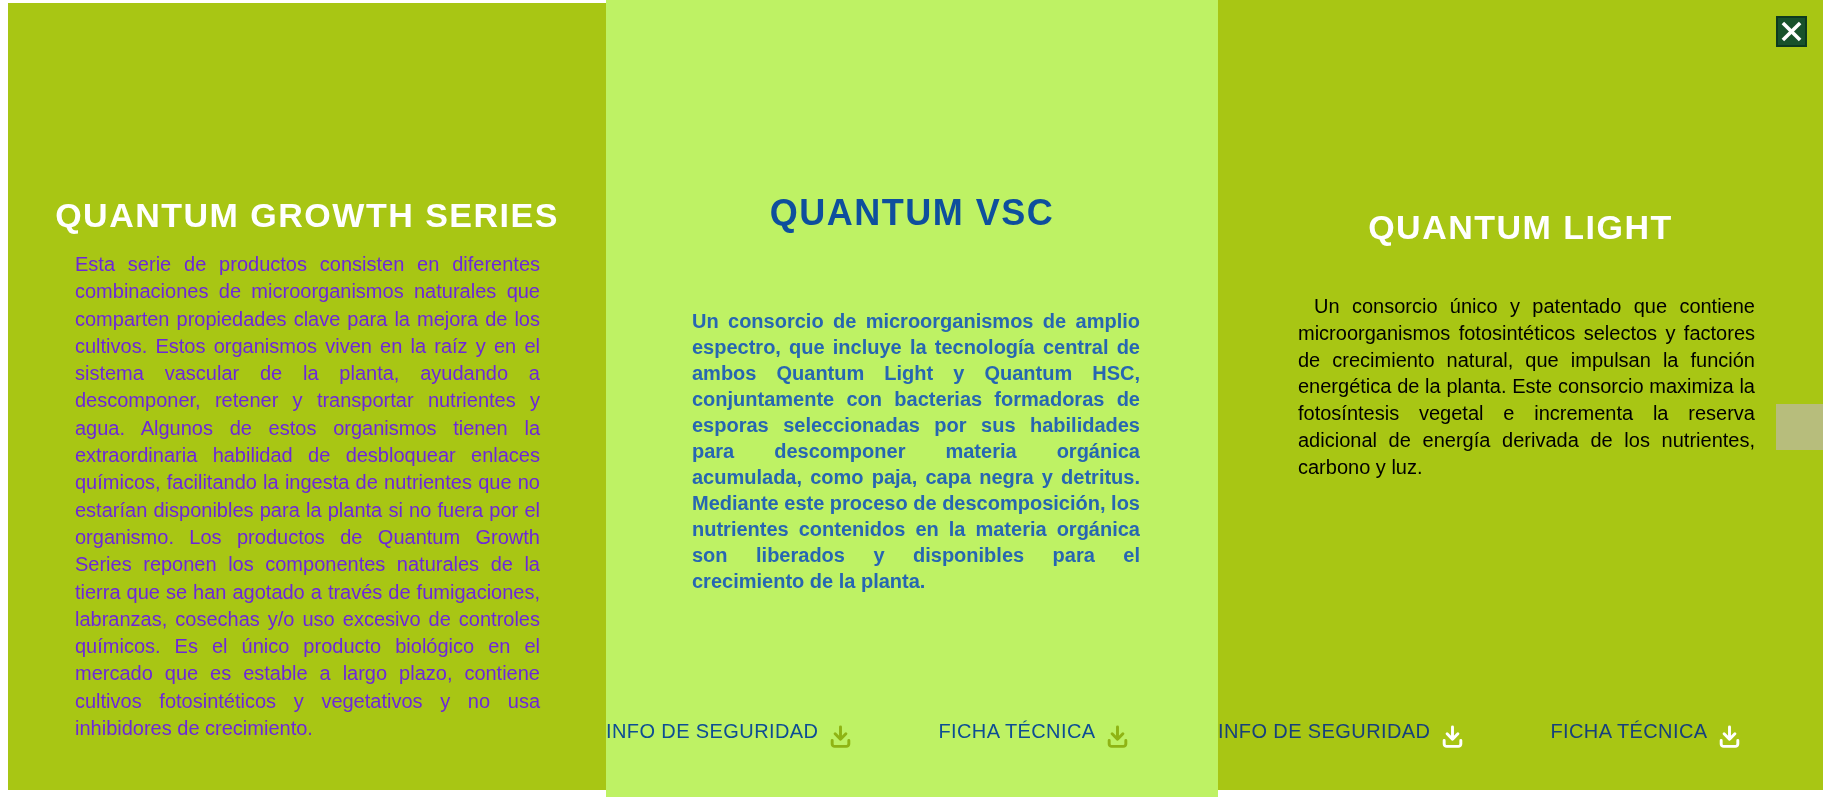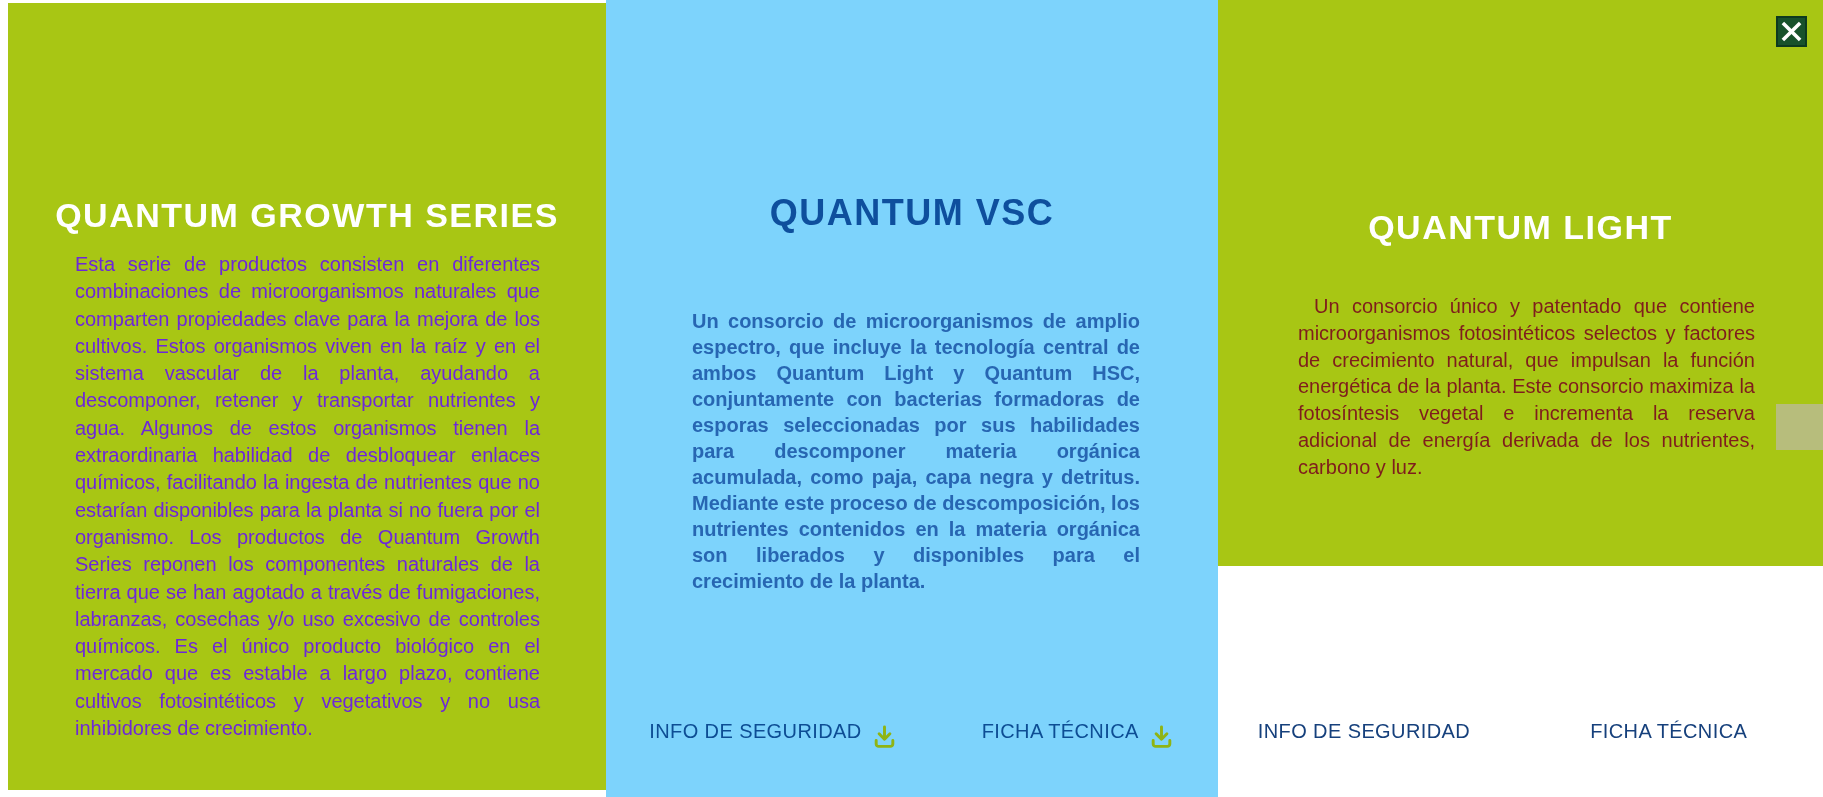--- a/index.html
+++ b/index.html
@@ -1,42 +1,42 @@
 <!DOCTYPE html>
 <html><head>
 <meta charset="utf-8">
 <style>
   html,body{margin:0;padding:0;background:#ffffff;width:1823px;height:797px;overflow:hidden;
             font-family:"Liberation Sans","DejaVu Sans",sans-serif;}
   .stage{position:relative;width:1823px;height:797px;background:#ffffff;}
 
   .panel{position:absolute;box-sizing:border-box;}
   .panel.green{background:#a8c614;}
-  .panel.white{background:#7dd3fc;}
+  .panel.white{background:#bef264;}
 
   #panel-left{left:8px;top:3px;width:598px;height:787px;}
   #panel-mid{left:606px;top:0;width:612px;height:797px;}
-  #panel-right{left:1218px;top:0;width:605px;height:566px;text-decoration:underline;}
+  #panel-right{left:1218px;top:0;width:605px;height:790px;text-decoration:underline;}
 
   .panel-title{position:absolute;left:0;width:100%;text-align:center;
                font-weight:700;font-size:34px;letter-spacing:1.5px;line-height:1.1;}
   #panel-left .panel-title{top:166px;color:#ffffff;}
   #panel-mid .panel-title{top:163px;color:#0e4f9d;font-size:36px;}
   #panel-right .panel-title{top:181px;color:#ffffff;}
 
   .panel-body{position:absolute;text-align:justify;}
   #panel-left .panel-body{left:67px;top:228px;width:465px;color:#6d28d9;
                           font-size:20px;line-height:27.3px;}
   #panel-mid .panel-body{left:86px;top:288px;width:448px;color:#2766b2;
                          font-size:20px;line-height:26px;font-weight:bold;}
-  #panel-right .panel-body{left:80px;top:273px;width:457px;color:#7f1d1d;
+  #panel-right .panel-body{left:80px;top:273px;width:457px;color:#000000;
                            font-size:20px;line-height:26.8px;text-indent:16px;}
 
   .links-row{position:absolute;left:0;top:718px;width:100%;
-             display:flex;justify-content:center;align-items:center;gap:84px;}
+             display:flex;align-items:center;gap:84px;}
   .doc-link{display:flex;align-items:center;cursor:pointer;text-decoration:none;
             font-size:20px;letter-spacing:0.4px;white-space:nowrap;}
   #panel-mid .doc-link{color:#0d4d94;}
   #panel-right .doc-link{color:#16407c;}
   .dl-icon{margin-left:9px;transform:translateY(5px);}
   #panel-mid .dl-icon{color:#8fb414;}
   #panel-right .dl-icon{color:#ffffff;}
 
   .close-btn{position:absolute;left:1776px;top:16px;width:31px;height:31px;
              background:#18522b;border:2px solid #0d3a1f;box-sizing:border-box;

